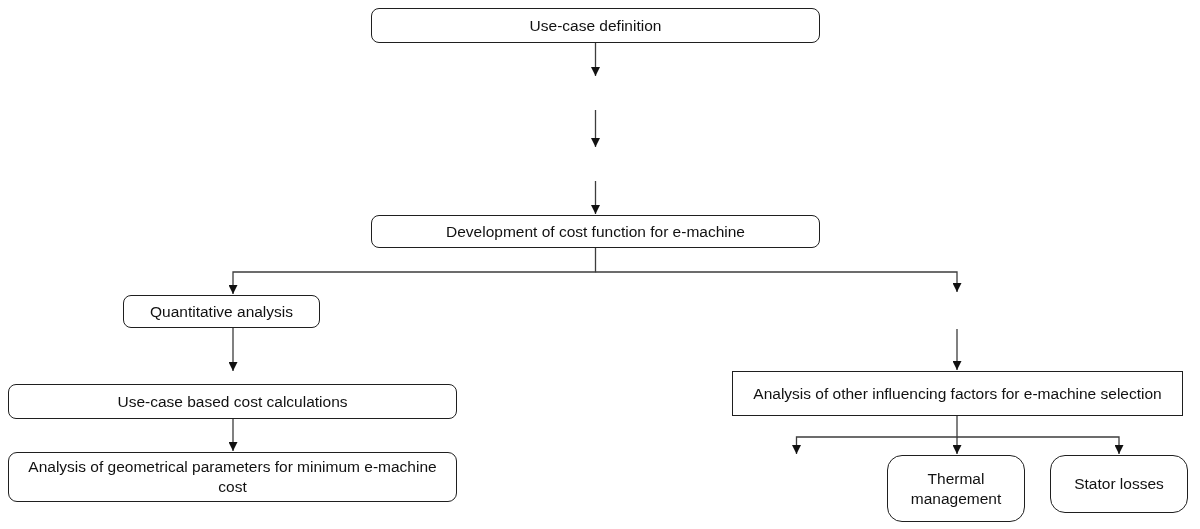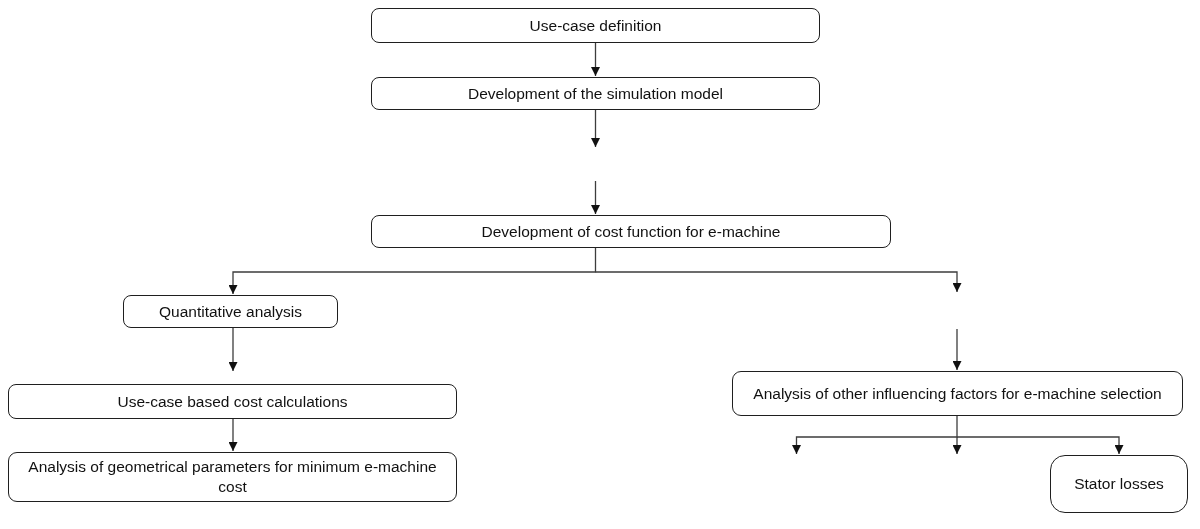--- a/index.html
+++ b/index.html
@@ -38,26 +38,26 @@
     line-height: 1.28;
     padding: 2px 10px;
   }
   .node.small {
     border-radius: 15px;
   }
   
   #n-use-case        { left: 371px; top: 8px;   width: 449px; height: 35px; }
   #n-sim-model       { left: 371px; top: 77px;  width: 449px; height: 33px; }
   #n-selection       { left: 371px; top: 148px; width: 449px; height: 33px; }
-  #n-cost-function   { left: 371px; top: 215px; width: 520px; height: 33px; }
-  #n-quantitative    { left: 123px; top: 295px; width: 215px; height: 33px; }
+  #n-cost-function   { left: 371px; top: 215px; width: 449px; height: 33px; }
+  #n-quantitative    { left: 123px; top: 295px; width: 197px; height: 33px; }
   #n-qualitative     { left: 849px; top: 293px; width: 216px; height: 36px; }
   #n-cost-calc       { left: 8px;   top: 384px; width: 449px; height: 35px; }
   #n-geo-params      { left: 8px;   top: 452px; width: 449px; height: 50px; border-radius: 9px; }
-  #n-influencing     { left: 732px; top: 371px; width: 451px; height: 45px; border-radius: 9px; }
+  #n-influencing     { left: 732px; top: 371px; width: 451px; height: 45px; border-radius: 0; }
   #n-packaging       { left: 733px; top: 455px; width: 127px; height: 67px; }
   #n-thermal         { left: 887px; top: 455px; width: 138px; height: 67px; }
   #n-stator          { left: 1050px; top: 455px; width: 138px; height: 58px; }
 </style>
 </head>
 <body>
 
 <div class="canvas">
 
   <svg class="connectors" viewBox="0 0 1200 529" xmlns="http://www.w3.org/2000/svg">
@@ -79,21 +79,21 @@
       <path d="M233 407 V 451" marker-end="url(#arrow)"></path>
 
       <path d="M957 329 V 370" marker-end="url(#arrow)"></path>
       <path d="M957 416 V 437 H 796.5 V 454" marker-end="url(#arrow)"></path>
       <path d="M957 437 V 454" marker-end="url(#arrow)"></path>
       <path d="M957 437 H 1119 V 454" marker-end="url(#arrow)"></path>
     </g>
   </svg>
 
   <div class="node" id="n-use-case">Use-case definition</div>
-  <div class="node" id="n-sim-model">Development of the simulation model</div>
   <div class="node" id="n-cost-function">Development of cost function for e-machine</div>
   <div class="node" id="n-quantitative">Quantitative analysis</div>
   <div class="node" id="n-cost-calc">Use-case based cost calculations</div>
   <div class="node" id="n-geo-params">Analysis of geometrical parameters for minimum e-machine cost</div>
   <div class="node" id="n-influencing">Analysis of other influencing factors for e-machine selection</div>
+  <div class="node small" id="n-thermal">Thermal management</div>
   <div class="node small" id="n-stator">Stator losses</div>
 
 </div>
 
 </body></html>

